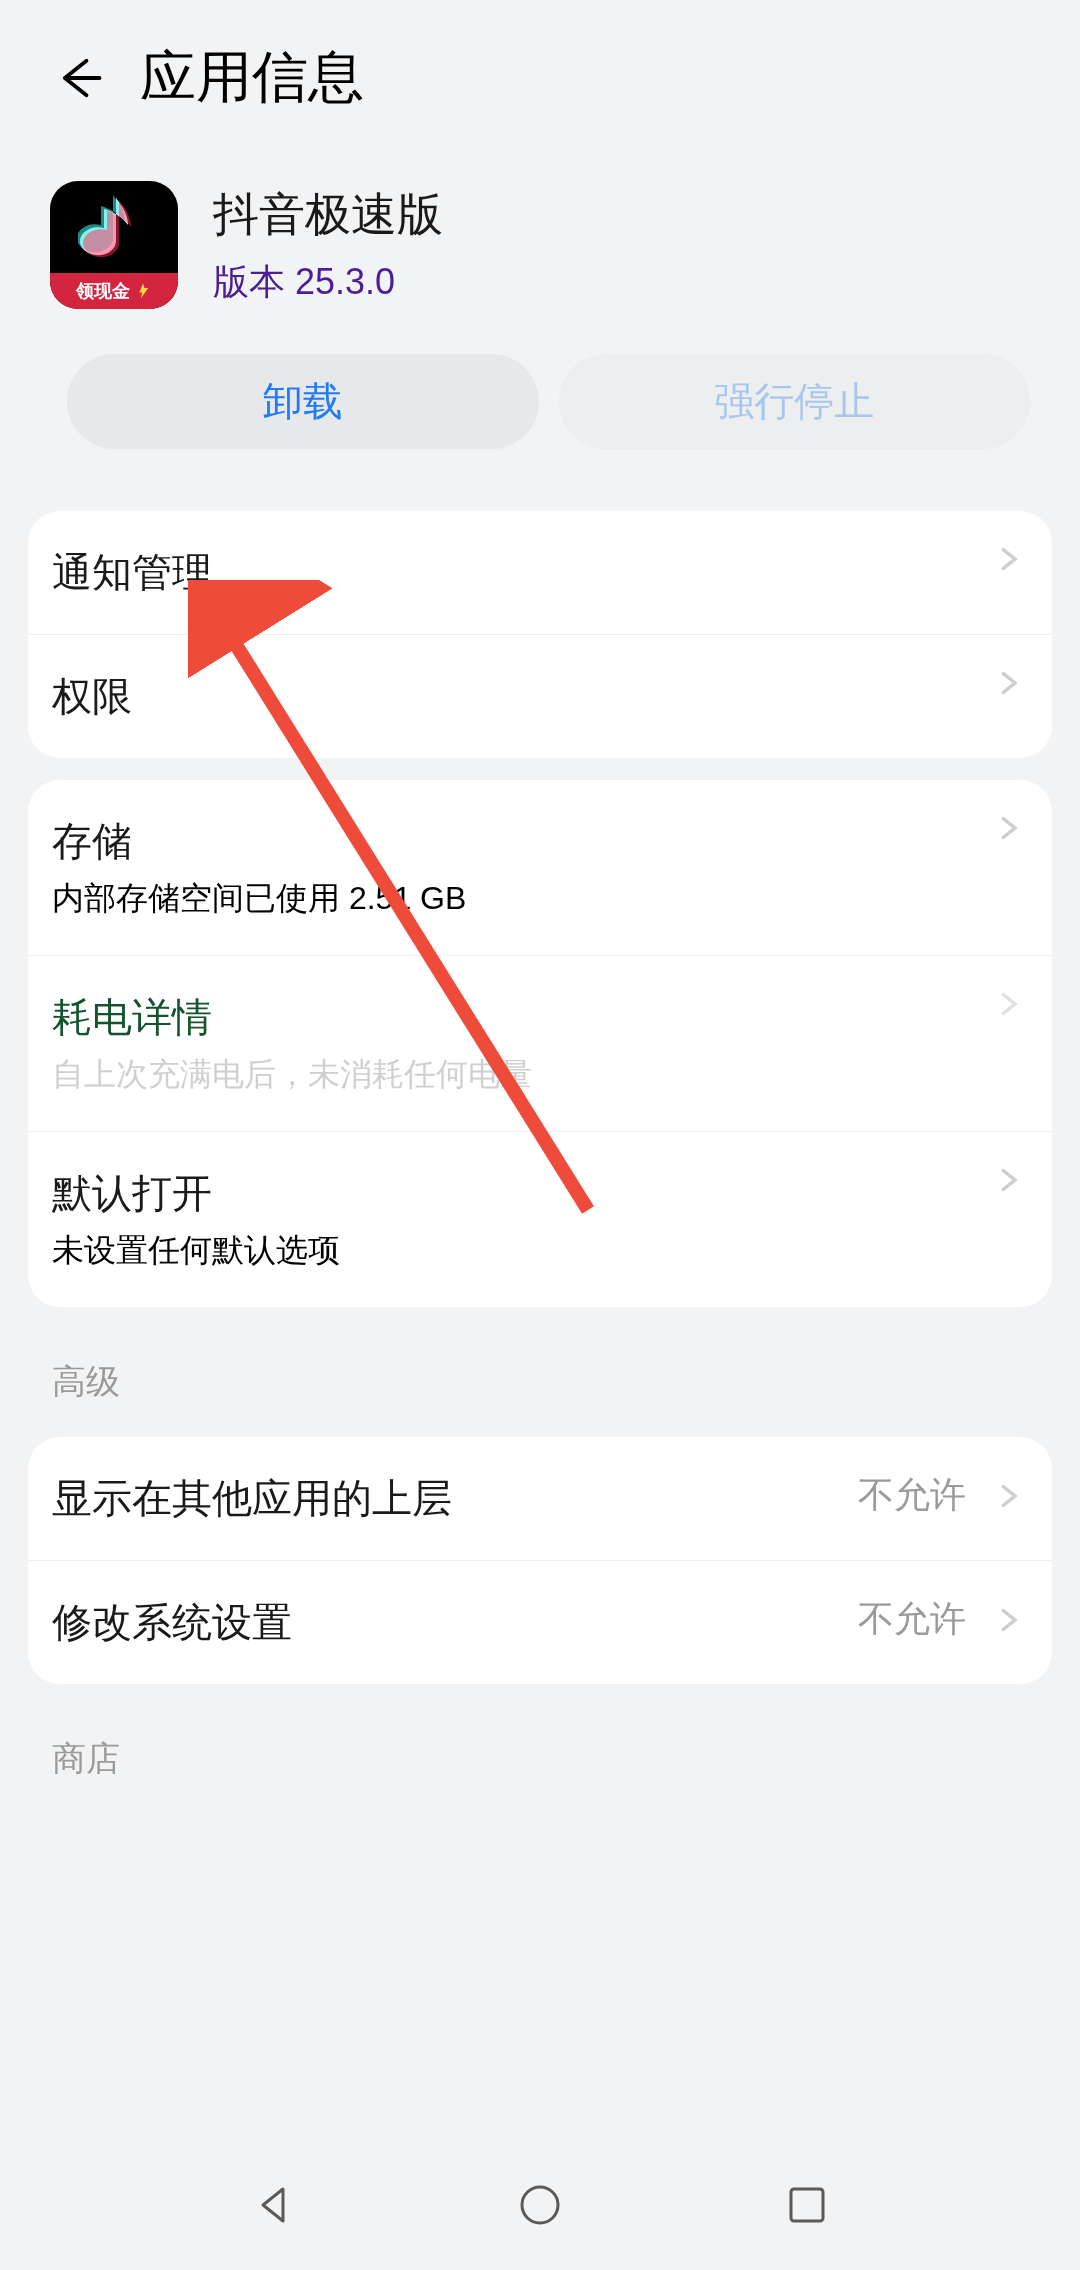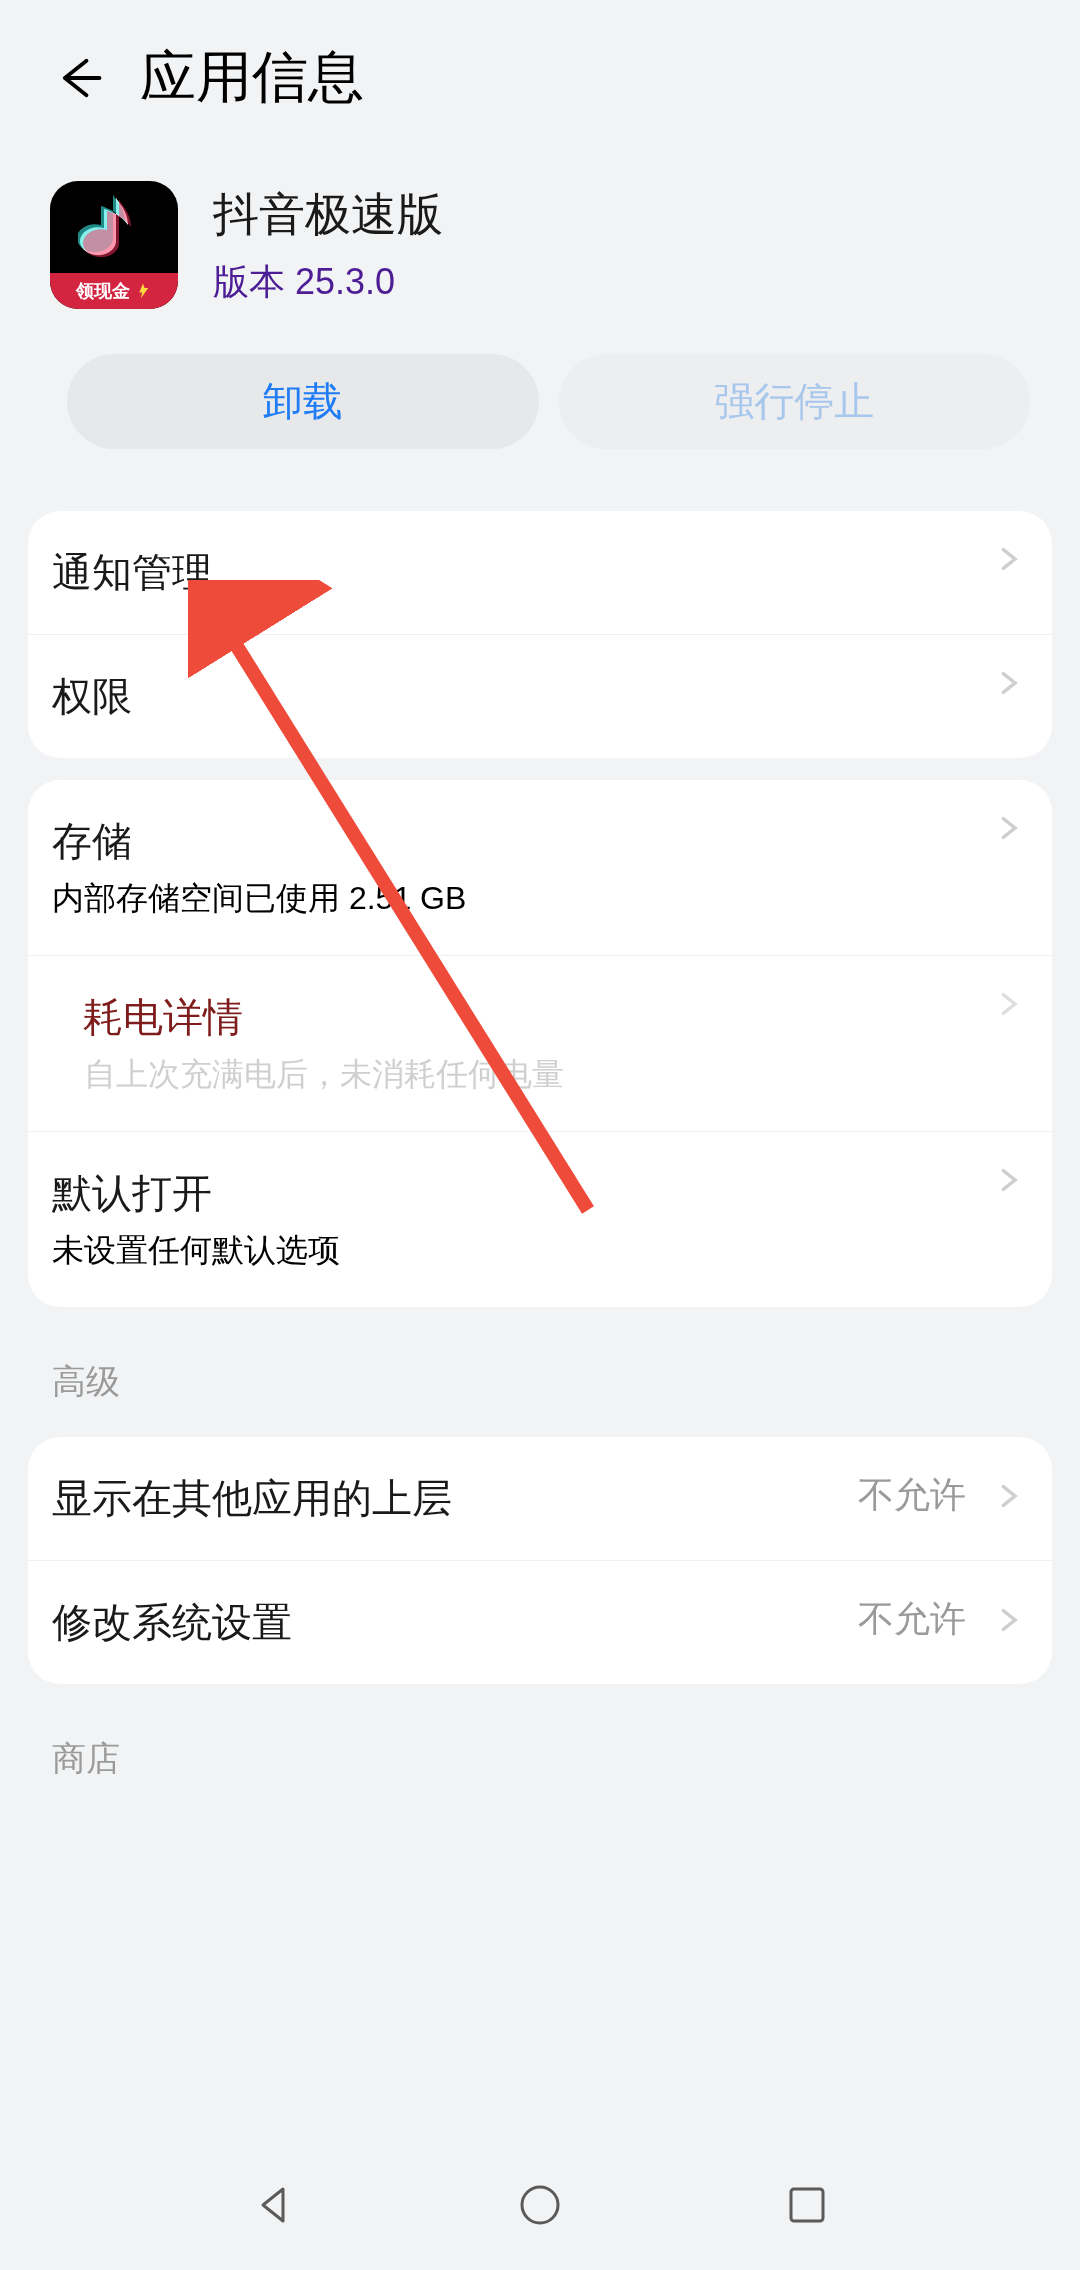--- a/index.html
+++ b/index.html
@@ -102,26 +102,26 @@
       padding: 34px 30px 34px 24px;
       border-bottom: 1px solid #f0f0f0;
     }
     .row:last-child { border-bottom: none; }
     .row-left { display: flex; flex-direction: column; gap: 8px; }
     .row-title {
       font-size: 40px;
       font-weight: 400;
       color: #1a1a1a;
     }
-    .row-title.muted { color: #7f1d1d; margin-left: 31px; }
+    .row-title.muted { color: #14532d; }
     .row-sub {
       font-size: 32px;
       color: #000000;
     }
-    .row-sub.muted { color: #cfcfcf; margin-left: 32px; }
+    .row-sub.muted { color: #cfcfcf; }
     .row-right {
       display: flex;
       align-items: center;
       gap: 28px;
     }
     .row-value {
       font-size: 36px;
       color: #9a9a9a;
     }
     .section-label {

